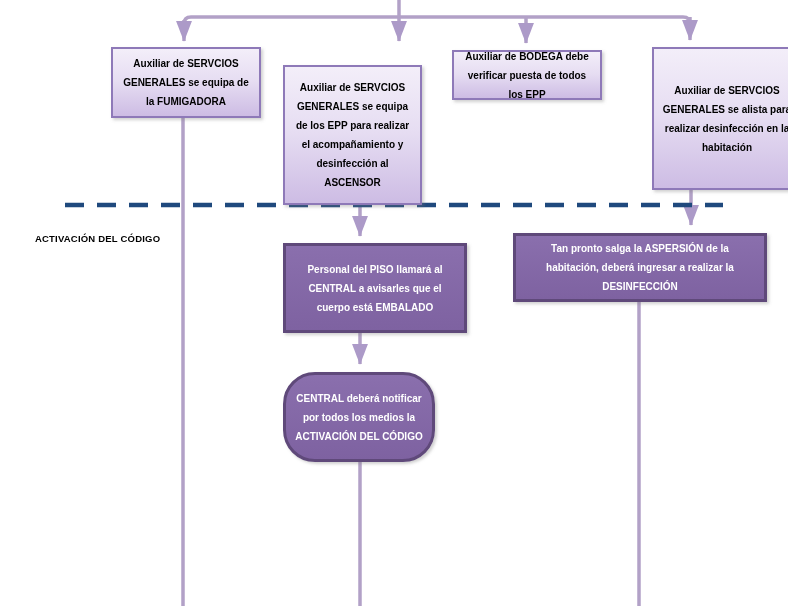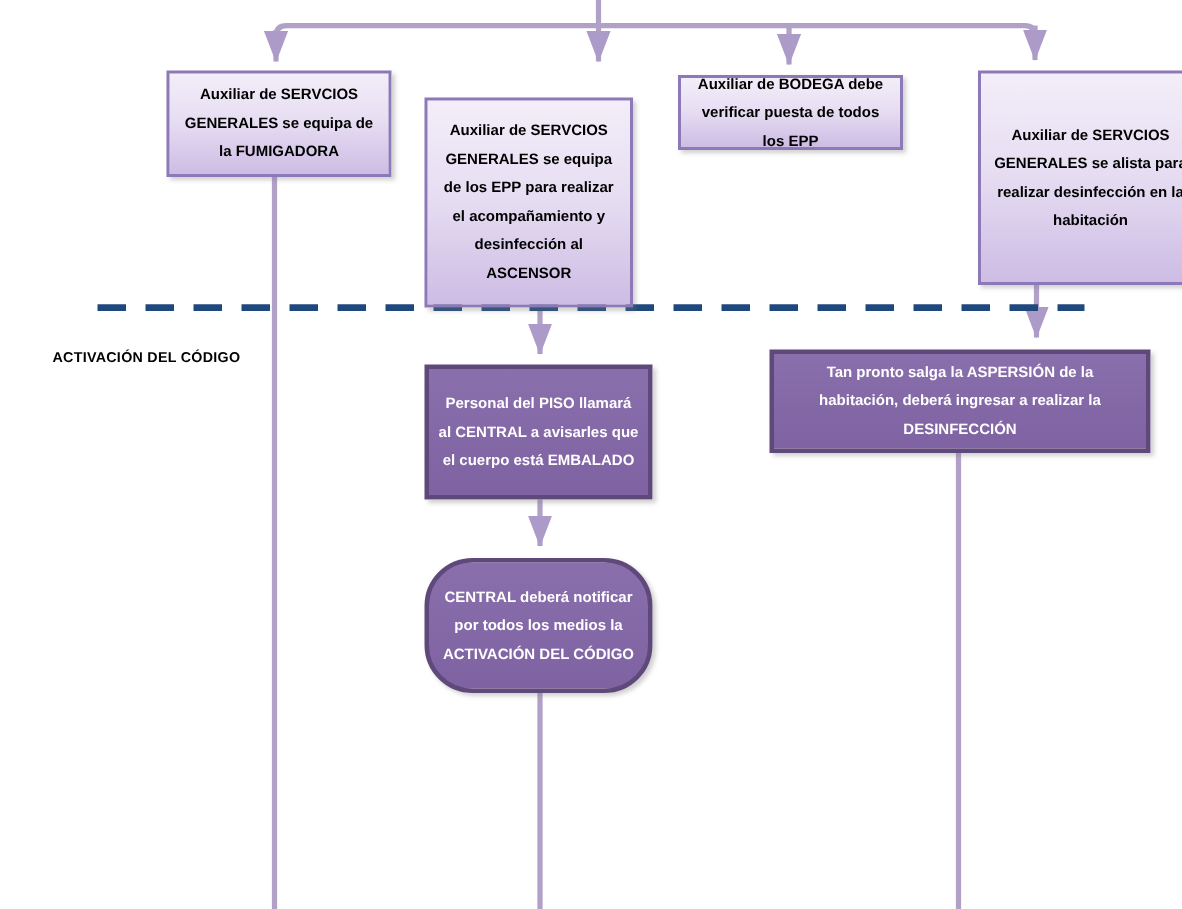--- a/index.html
+++ b/index.html
@@ -26,21 +26,21 @@
   }
   #phase-label{
     position:absolute;left:35px;top:233px;width:130px;
     font-size:9.5px;font-weight:bold;color:#000;letter-spacing:0.2px;white-space:nowrap;
   }
   
   #box-fumigadora   {left:111px;top:47px; width:150px;height:71px;}
   #box-epp-ascensor {left:283px;top:65px; width:139px;height:140px;}
   #box-bodega       {left:452px;top:50px; width:150px;height:50px;text-align:center;}
   #box-alista       {left:652px;top:47px; width:150px;height:143px;}
-  #box-personal-piso{left:283px;top:243px;width:152px;height:90px;}
+  #box-personal-piso{left:283px;top:243px;width:184px;height:90px;}
   #box-central      {left:283px;top:372px;width:152px;height:90px;border-radius:32px;}
   #box-aspersion    {left:513px;top:233px;width:254px;height:69px;padding:2px 22px;}
 </style>
 </head>
 <body>
 
 <div id="stage">
 
   <svg id="connectors" viewBox="0 0 788 606" xmlns="http://www.w3.org/2000/svg">
     <defs>

